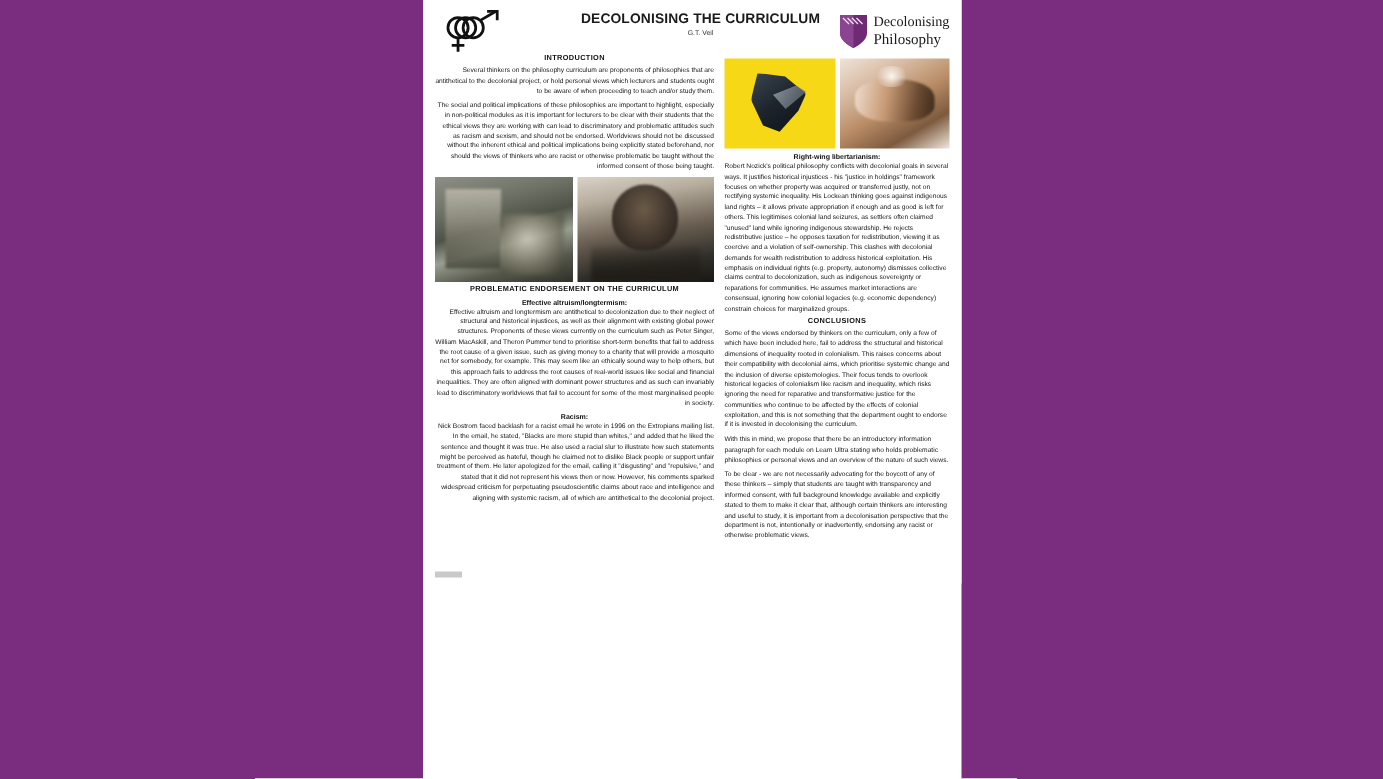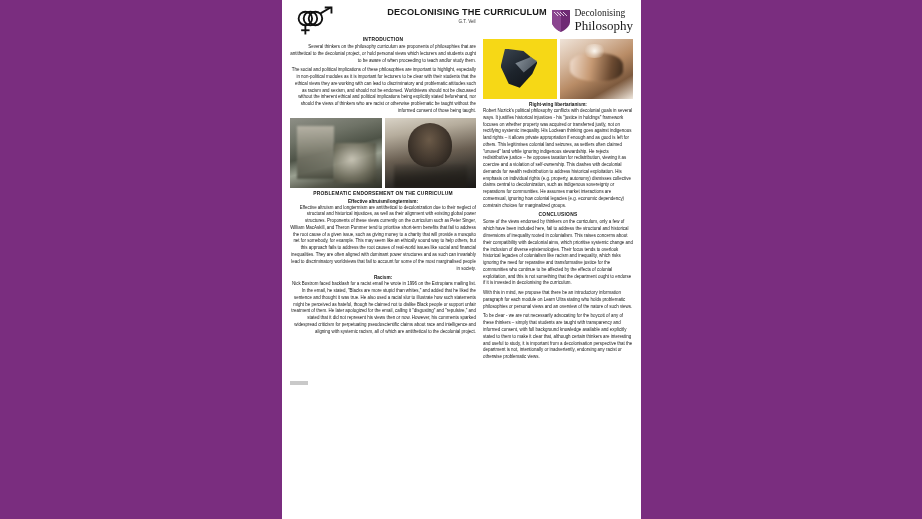--- a/index.html
+++ b/index.html
@@ -85,21 +85,21 @@
     align-items: center;
     gap: 3px;
   }
   .logo-shield { width: 20px; height: 24px; flex: 0 0 auto; }
   .logo-text {
     line-height: 1.12;
     color: #1a1a1a;
     font-family: Liberation Serif, serif;
   }
   .logo-text .l1 { font-size: 9.5px; display: block; }
-  .logo-text .l2 { font-size: 13px; display: block; }
+  .logo-text .l2 { font-size: 10px; display: block; }
 
   
   .body-grid {
     position: relative;
     display: flex;
     gap: 7px;
     height: 478px;
   }
   .col-left  { width: 186px; flex: 0 0 186px; }
   .col-right { width: 150px; flex: 0 0 150px; }

